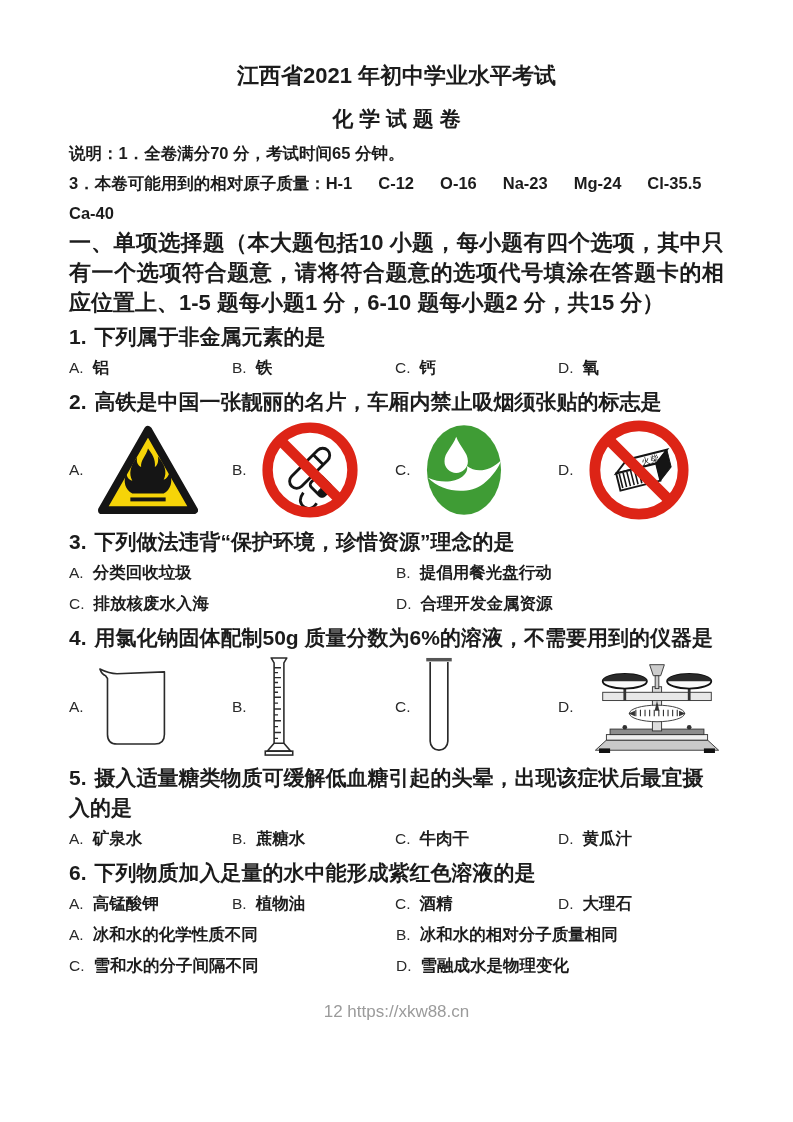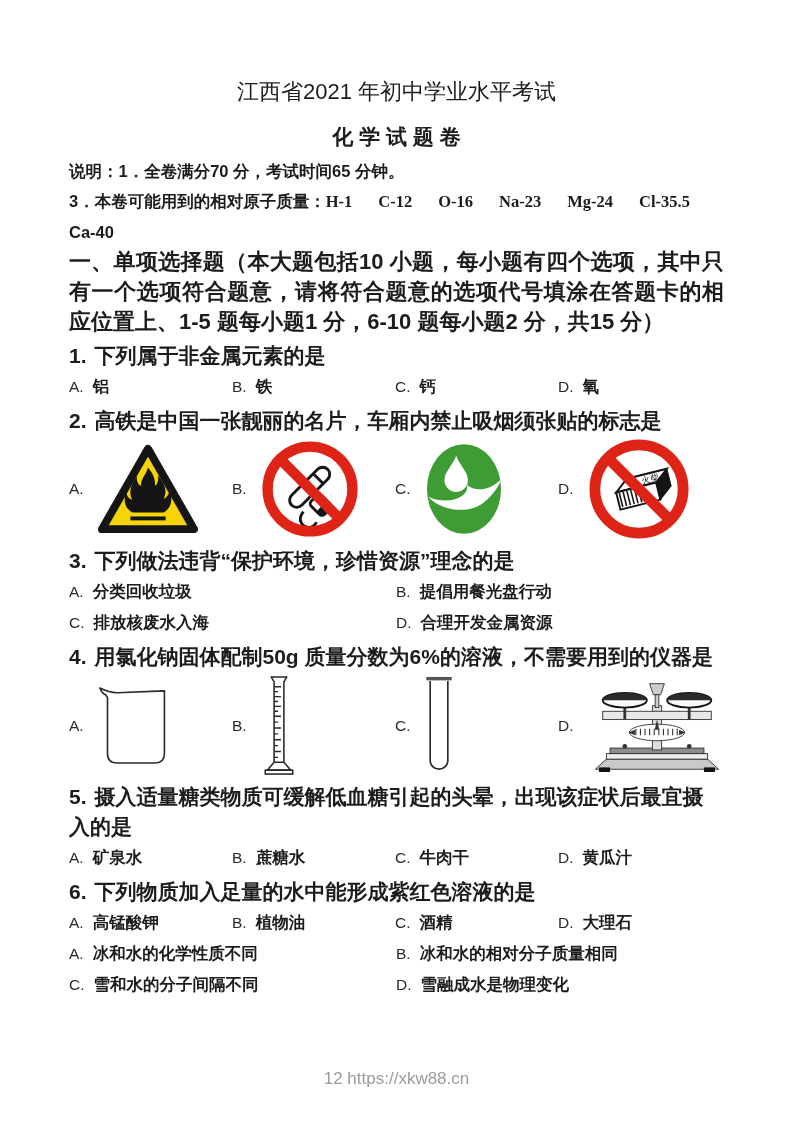--- a/index.html
+++ b/index.html
@@ -8,51 +8,51 @@
     width:793px;height:1122px;
     margin:0 auto;
     background:#ffffff;
     box-sizing:border-box;
     padding:62px 69px 0 69px;
     font-family:"Liberation Sans","DejaVu Sans",sans-serif;
     color:#1c1c1c;
     overflow:hidden;
   }
   .title{
-    margin:16px;text-align:center;
-    font-size:22px;font-weight:400;line-height:28px;
+    margin:0;text-align:center;
+    font-size:22px;font-weight:700;line-height:28px;
   }
   .subtitle{
     margin:14px 0 0 0;text-align:center;
     font-size:21px;font-weight:700;line-height:30px;
   }
   .body-line{margin:0;font-size:16.5px;line-height:30px;font-weight:600;}
   .notes{margin-top:4px;}
-  .masses{display:inline-block;font-family:Liberation Serif, serif;}
+  .masses{display:inline-block;}
   .mass{font-weight:700;}
   .mass + .mass{margin-left:26px;}
   .section-heading{margin:0;font-size:22px;line-height:30px;font-weight:700;text-align:justify;}
   .question{margin:0;}
   .q-stem{margin:4px 0 0 0;font-size:21px;line-height:30px;font-weight:600;}
   .q-stem.gap6{margin-top:6px;}
   .q-num{font-weight:600;margin-right:8px;}
   .opts{display:grid;font-size:16.5px;line-height:30px;}
   .opts.cols4{grid-template-columns:163px 163px 163px auto;}
   .opts.cols2{grid-template-columns:327px auto;}
   .opt{display:flex;align-items:baseline;}
   .letter{font-weight:400;color:#2a2a2a;margin-right:9px;font-size:15.5px;flex:none;}
   .opt-text{font-weight:600;}
   .img-row{margin-top:2px;align-items:center;}
   .img-row .opt{align-items:center;}
   .img-row .letter{margin-right:14px;}
   .sign-row{height:102px;}
   .glass-row{height:104px;}
   .icon{flex:none;display:block;}
   .footer{
-    position:absolute;left:0;right:0;top:1069px;
+    position:absolute;left:0;right:0;top:1002px;
     text-align:center;
     font-size:17px;color:#9b9b9b;font-weight:400;
   }
 </style>
 </head>
 <body>
 
 <div class="page">
 
   <h1 class="title">江西省2021 年初中学业水平考试</h1>

